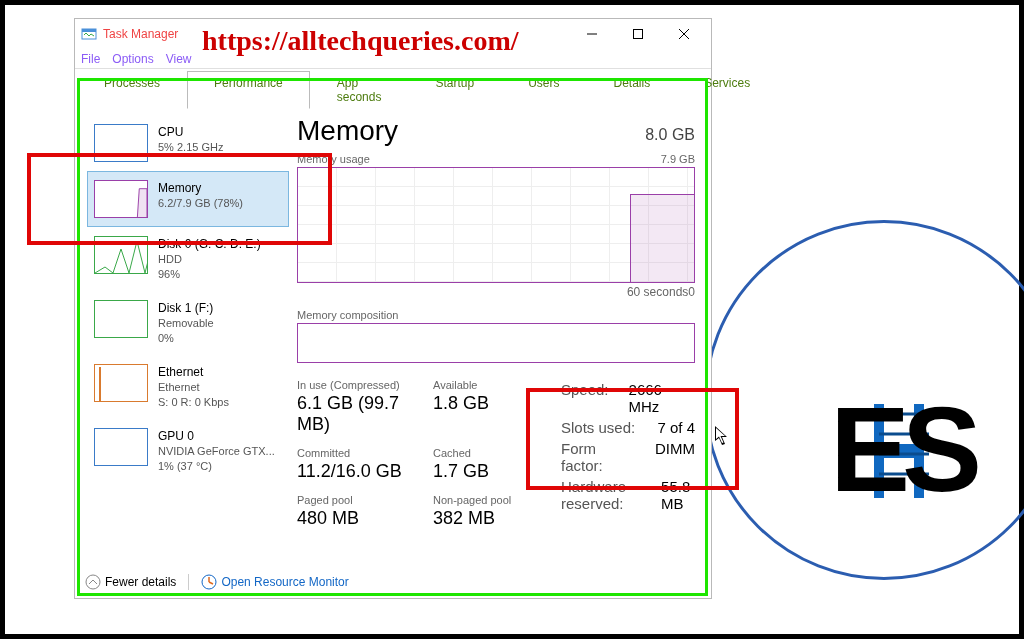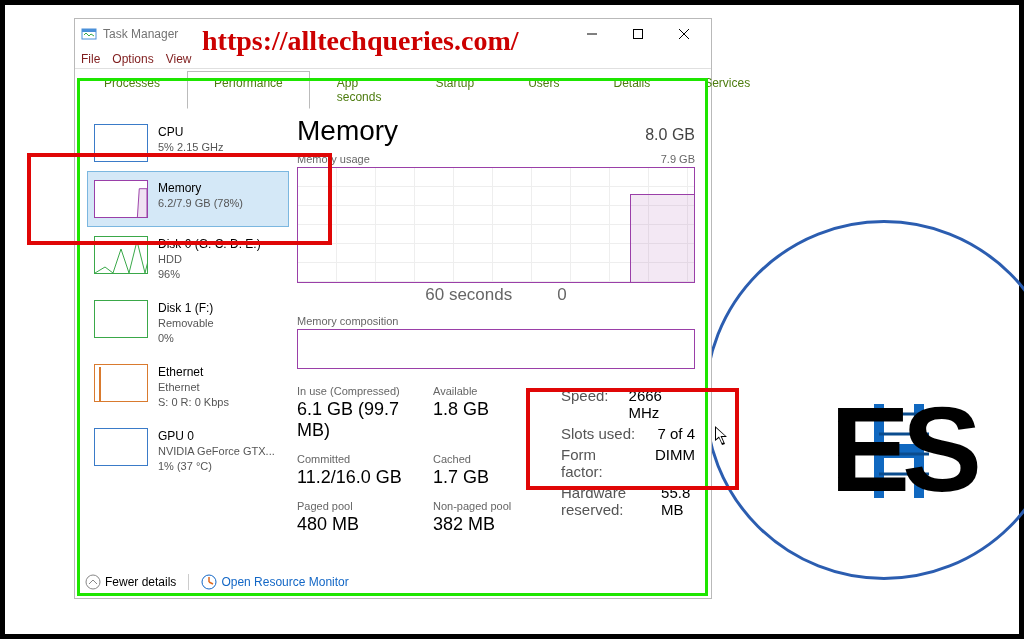--- a/index.html
+++ b/index.html
@@ -7,28 +7,28 @@
 
 .outer-border { position: absolute; inset: 0; border: 5px solid #000; }
 
 .bg-logo { position: absolute; right: -40px; top: 220px; width: 360px; height: 360px; border: 3px solid #2b5db0; border-radius: 50%; z-index: 0; }
 .bg-logo-inner { position: absolute; right: 50px; top: 380px; font-size: 120px; font-weight: 900; letter-spacing: -8px; color: #000; z-index: 0; }
 .bg-h { position: absolute; right: 90px; top: 404px; width: 60px; height: 94px; z-index: 0; }
 
 .window { position: absolute; left: 74px; top: 18px; width: 638px; height: 581px; border: 1px solid #b9b9b9; background: #fff; z-index: 2; }
 .titlebar { height: 30px; display: flex; align-items: center; padding: 0 4px; }
 .titlebar .icon { width: 16px; height: 16px; margin: 0 6px 0 2px; }
-.titlebar .title { font-size: 12px; color: #737373; }
+.titlebar .title { font-size: 12px; color: #ef4444; }
 .win-btns { margin-left: auto; display: flex; }
 .win-btn { width: 46px; height: 30px; display: flex; align-items: center; justify-content: center; }
 .win-btn svg { width: 10px; height: 10px; }
 
 .watermark { position: absolute; left: 202px; top: 25px; font-size: 28px; font-weight: 700; color: #c00; font-family: "Times New Roman", serif; z-index: 5; }
 
-.menubar { height: 20px; display: flex; align-items: center; padding: 0 6px; gap: 12px; font-size: 12px; color: #7f1d1d; border-bottom: 1px solid #e0e0e0; }
+.menubar { height: 20px; display: flex; align-items: center; padding: 0 6px; gap: 12px; font-size: 12px; color: #8b5cf6; border-bottom: 1px solid #e0e0e0; }
 .menubar span { cursor: default; }
 
 .tabs { display: flex; font-size: 12px; padding-left: 2px; margin-top: 2px; }
 .tab { padding: 4px 26px; border: 1px solid transparent; color: #4d7c0f; }
 .tab.active { border: 1px solid #bbb; border-bottom: 1px solid #fff; background: #fff; }
 
 .body-area { display: flex; height: 496px; }
 
 .sidebar { width: 214px; padding: 6px 0 0 12px; }
 .sidebar-item { display: flex; align-items: flex-start; padding: 8px 6px; border: 1px solid transparent; cursor: default; }
@@ -42,21 +42,21 @@
 .side-text .side-sub { color: #555; font-size: 11px; }
 
 .main { flex: 1; padding: 6px 16px 0 8px; }
 .main-header { display: flex; justify-content: space-between; align-items: baseline; }
 .main-title { font-size: 28px; font-weight: 300; }
 .main-cap { font-size: 16px; color: #444; }
 
 .chart-label { font-size: 11px; color: #666; margin-top: 6px; display: flex; justify-content: space-between; }
 .chart { width: 100%; height: 116px; border: 1px solid #9a3fa8; margin-top: 2px; position: relative; background: repeating-linear-gradient(to bottom, transparent, transparent 18px, #eee 18px, #eee 19px), repeating-linear-gradient(to right, transparent, transparent 38px, #eee 38px, #eee 39px); overflow: hidden; }
 .chart-fill { position: absolute; right: 0; bottom: 0; width: 64px; height: 88px; border: 1px solid #9a3fa8; border-right: none; border-bottom: none; background: rgba(154,63,168,0.12); }
-.axis { font-size: 17px; color: #666; display: flex; justify-content: center; margin-top: 2px; gap: 45px; }
+.axis { font-size: 12px; color: #666; display: flex; justify-content: flex-end; margin-top: 2px; }
 
 .comp-label { font-size: 11px; color: #666; margin-top: 10px; }
 .composition { width: 100%; height: 40px; border: 1px solid #9a3fa8; margin-top: 2px; }
 
 .stats { display: flex; gap: 28px; margin-top: 16px; }
 .stats-left { display: grid; grid-template-columns: 136px 100px; row-gap: 12px; }
 .stat-group .stat-label { font-size: 11px; color: #666; }
 .stat-group .stat-value { font-size: 18px; color: #000; margin-top: 2px; }
 .stats-right { font-size: 15px; color: #555; }
 .stats-right .row { display: flex; justify-content: space-between; gap: 20px; padding: 2px 0; }

